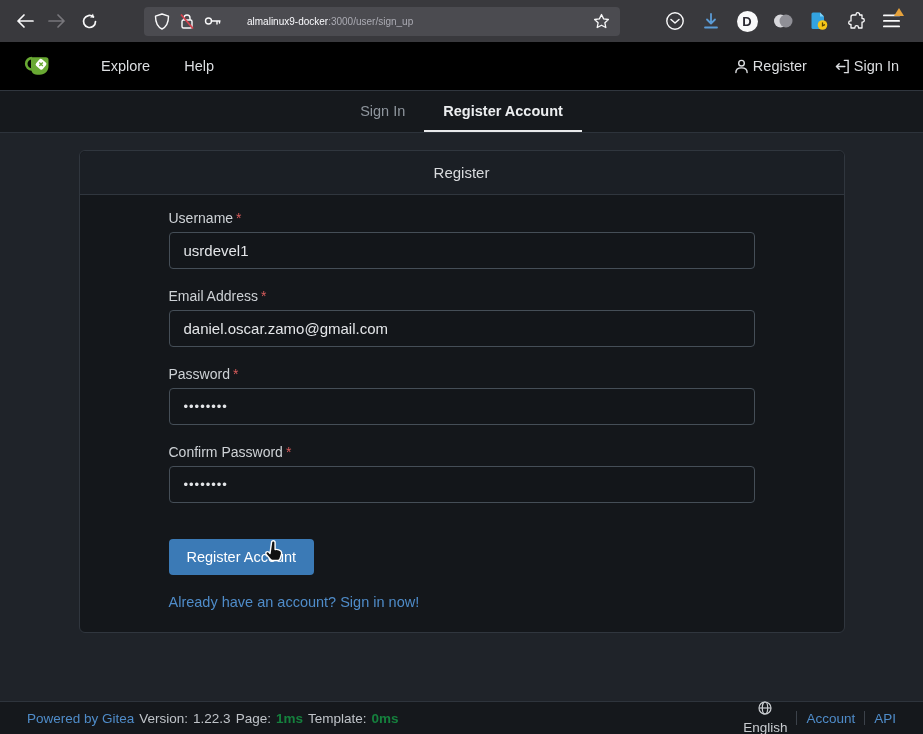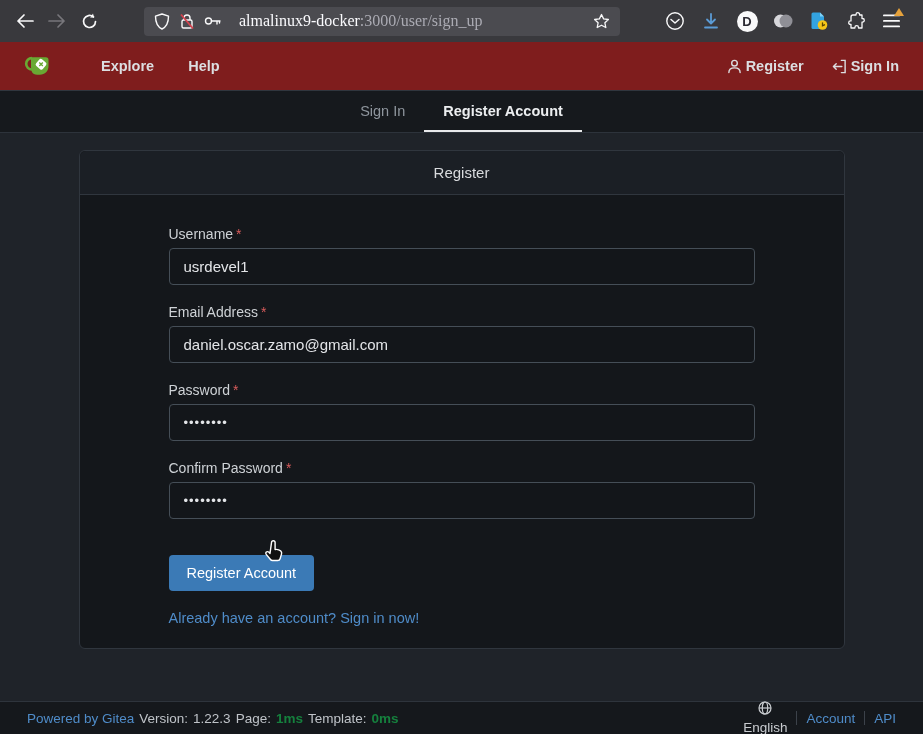--- a/index.html
+++ b/index.html
@@ -14,31 +14,31 @@
   .toolbar {
     height:42px; background:#39393d; display:flex; align-items:center;
     padding-left:9px; flex:0 0 auto;
   }
   .tb-btn { width:32px; height:32px; display:flex; align-items:center; justify-content:center; border-radius:4px; }
   .urlbar {
     margin-left:39px; width:476px; height:29px; background:#4b4b50;
     border-radius:4px; display:flex; align-items:center; padding:0 10px;
   }
   .urlbar .sep-ic { margin-right:9px; display:flex; align-items:center; }
-  .url-text { font-size:16px; color:#fbfbfe; white-space:nowrap; flex:1; overflow:hidden; margin-left:8px;font-family:Liberation Serif, serif; }
+  .url-text { font-size:10px; color:#fbfbfe; white-space:nowrap; flex:1; overflow:hidden; margin-left:16px; }
   .url-text .dim { color:#ababb3; }
   .tb-right { display:flex; align-items:center; margin-left:41px; gap:8px; }
   .tb-right .tb-btn { width:28px; }
   .menu-badge { position:absolute; top:3px; right:1px; width:0; height:0;
     border-left:5px solid transparent; border-right:5px solid transparent; border-bottom:8px solid #e6a23c; }
 
   
   .gt-nav {
-    height:49px; background:#7f1d1d; border-bottom:1px solid #30363e;
-    display:flex; align-items:center; padding:0 24px; flex:0 0 auto;font-weight:bold;
+    height:49px; background:#000000; border-bottom:1px solid #30363e;
+    display:flex; align-items:center; padding:0 24px; flex:0 0 auto;
   }
   .gt-logo { width:28px; height:28px; margin-right:32px; }
   .gt-link { color:#dcdee1; font-size:14.5px; padding:0 17px; cursor:pointer; }
   .gt-right { margin-left:auto; display:flex; align-items:center; gap:28px; }
   .gt-right .gt-link { padding:0; display:flex; align-items:center; gap:4px; }
 
   
   .tabstrip {
     height:42px; background:#16191d; border-bottom:1px solid #2d333b;
     display:flex; justify-content:center; flex:0 0 auto;
@@ -54,21 +54,21 @@
   .panel {
     width:766px; margin:17px auto 0; background:#14171b;
     border:1px solid #30363e; border-radius:6px;
   }
   .panel-header {
     height:44px; background:#1b1f25; border-bottom:1px solid #30363e;
     border-radius:6px 6px 0 0; display:flex; align-items:center; justify-content:center;
     color:#d9dbde; font-size:15px; font-weight:500;
   }
   .panel-body { padding:15px 89px 22px; }
-  .field { margin-bottom:19px;margin-top:16px; }
+  .field { margin-bottom:19px; }
   .field label { display:block; font-size:14px; font-weight:500; color:#ced2d6; margin-bottom:6px; }
   .req { color:#d95c5c; margin-left:3px; }
   .field input {
     width:100%; height:37px; background:#13161a; border:1px solid #454e57;
     border-radius:4px; color:#e3e5e8; font-size:15px; padding:0 14px;
     font-family:"Liberation Sans", sans-serif; outline:none;
   }
   .field input.pw { font-size:13px; letter-spacing:1px; }
   .submit-btn {
     margin-top:17px; height:36px; padding:0 18px; background:#3b7ab6;

